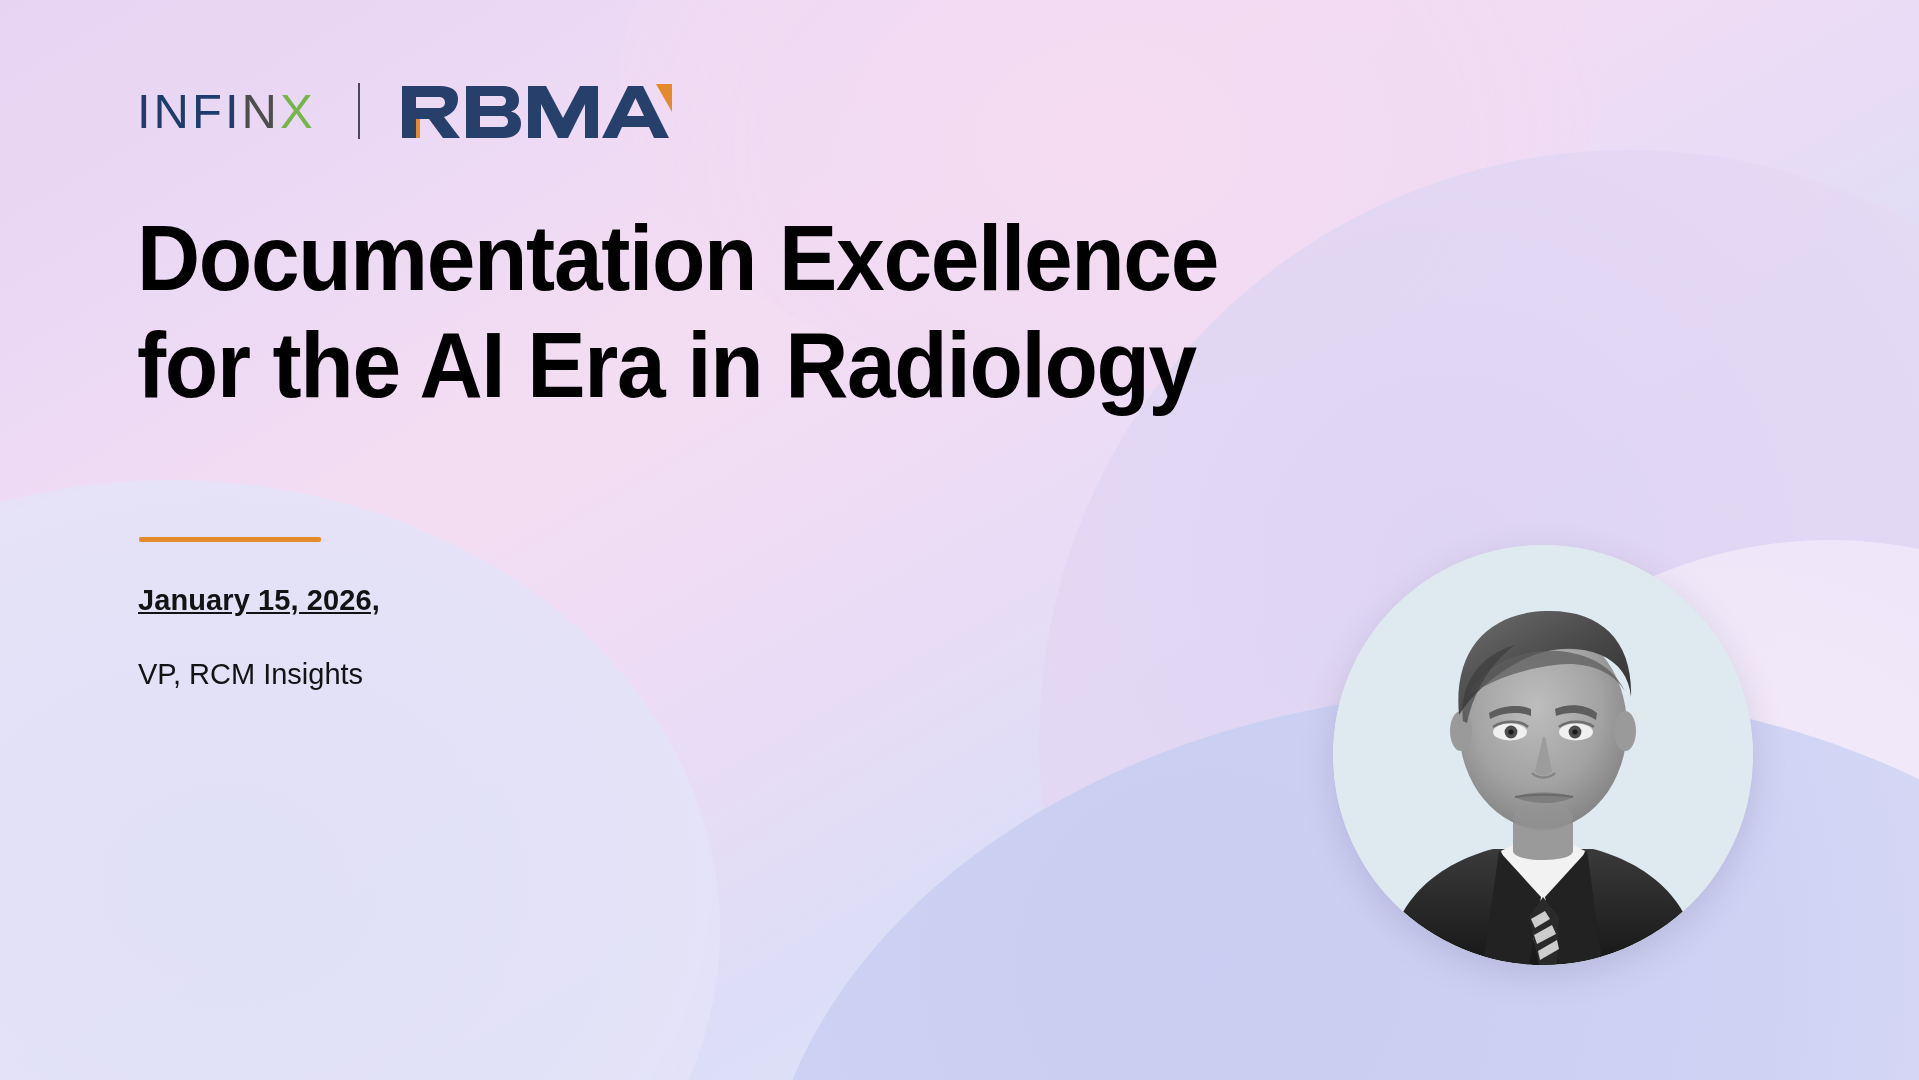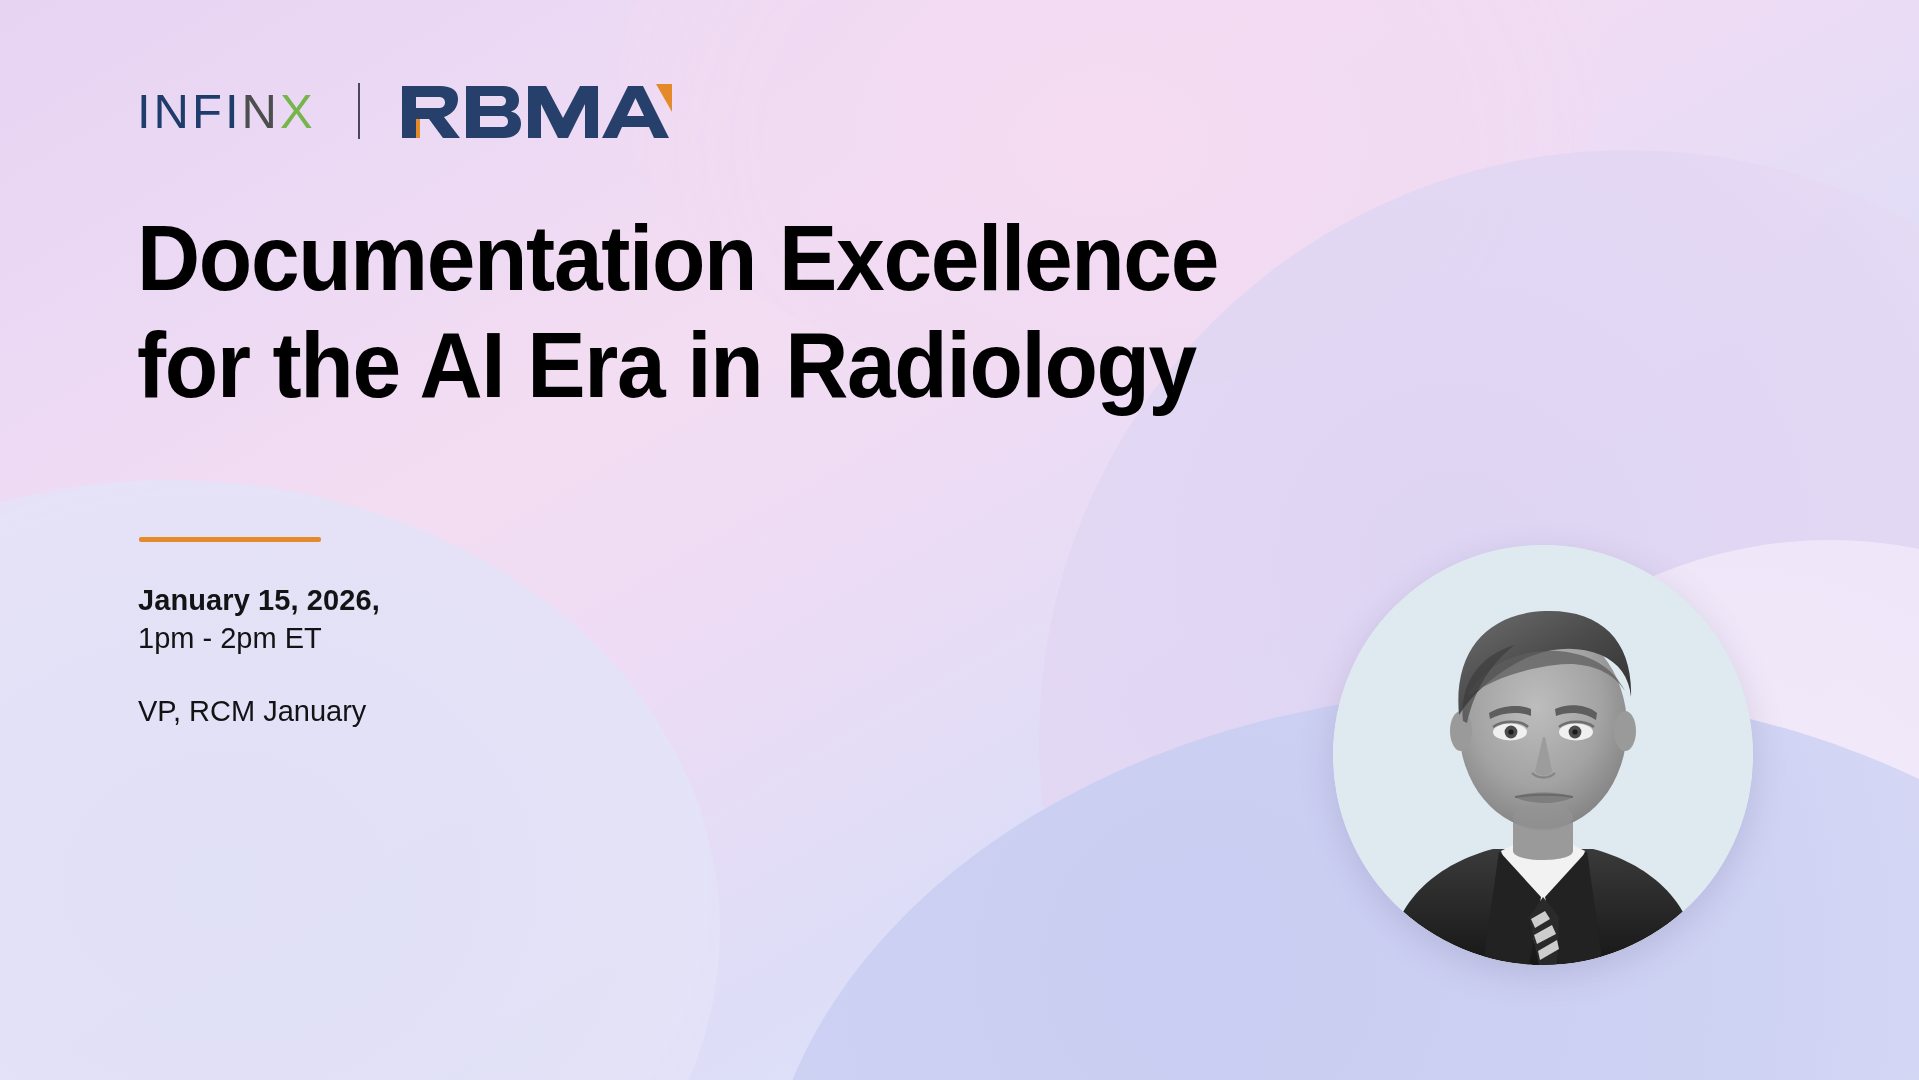--- a/index.html
+++ b/index.html
@@ -108,21 +108,21 @@
     width:182px; height:5px; background:#e58a2a; border-radius:2px;
   }
 
   
   .details{
     position:absolute; left:138px; top:582px;
     color:#111315;
     font-size:29px;
     line-height:1.30;
   }
-  .details .strong{ font-weight:700; letter-spacing:.1px; }
+  .details .strong{ font-weight:700; letter-spacing:.1px;text-decoration:underline; }
   .details .line{ white-space:nowrap; }
   .details .gap{ height:36px; }
 
   
   .headshot{
     position:absolute; left:1333px; top:545px;
     width:420px; height:420px; border-radius:50%;
     background:#dfeaf0;
     box-shadow:0 10px 34px rgba(90,70,120,.18);
     overflow:hidden;
@@ -178,23 +178,22 @@
 
   <h1 class="headline">
     <span>Documentation Excellence</span>
     <span>for the AI Era in Radiology</span>
   </h1>
 
   <div class="rule"></div>
 
   <div class="details">
     <div class="line strong">January 15, 2026,</div>
-    <div class="line">1pm - 2pm ET</div>
     <div class="gap"></div>
-    <div class="line">VP, RCM January</div>
+    <div class="line">VP, RCM Insights</div>
   </div>
 
   <div class="headshot">
     <div class="photo">
       <svg viewBox="0 0 420 420" xmlns="http://www.w3.org/2000/svg" aria-hidden="true">
         <defs>
           <clipPath id="circ">
               <circle cx="210" cy="210" r="210"></circle>
             </clipPath>
           <linearGradient id="suitg" x1="0" y1="0" x2="0" y2="1">

